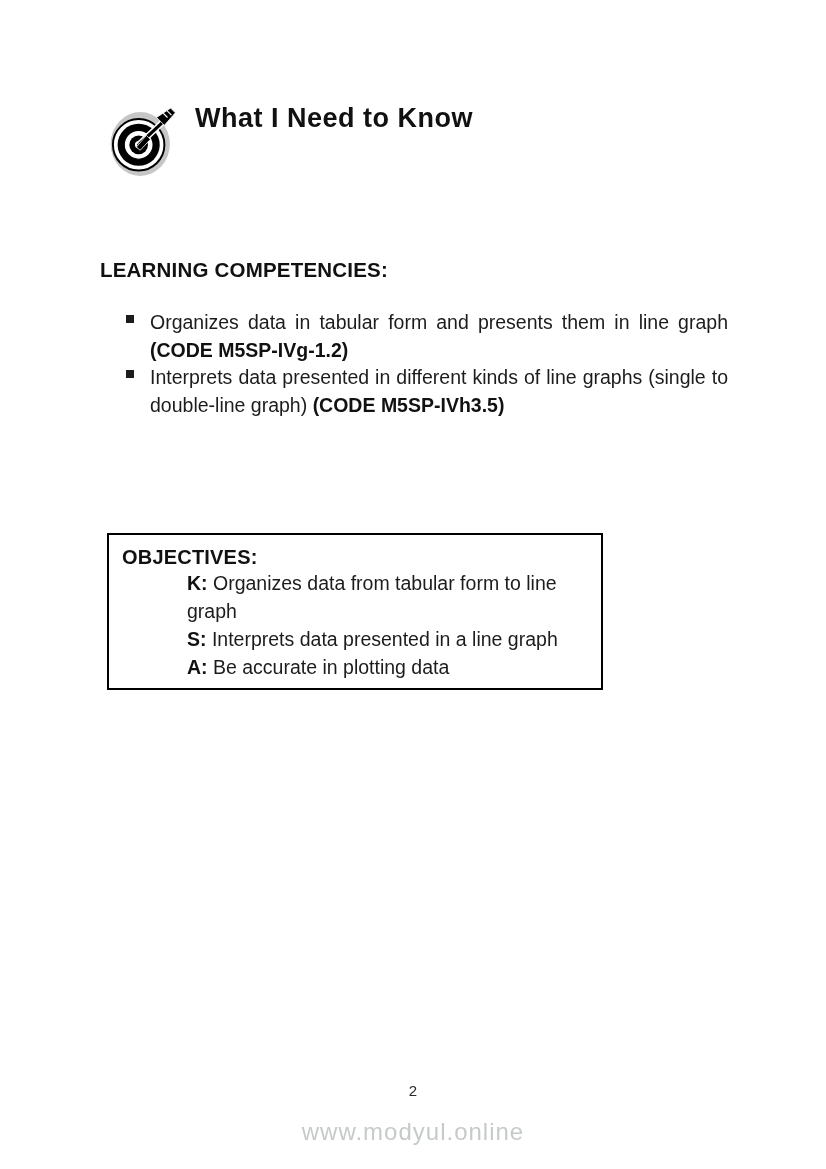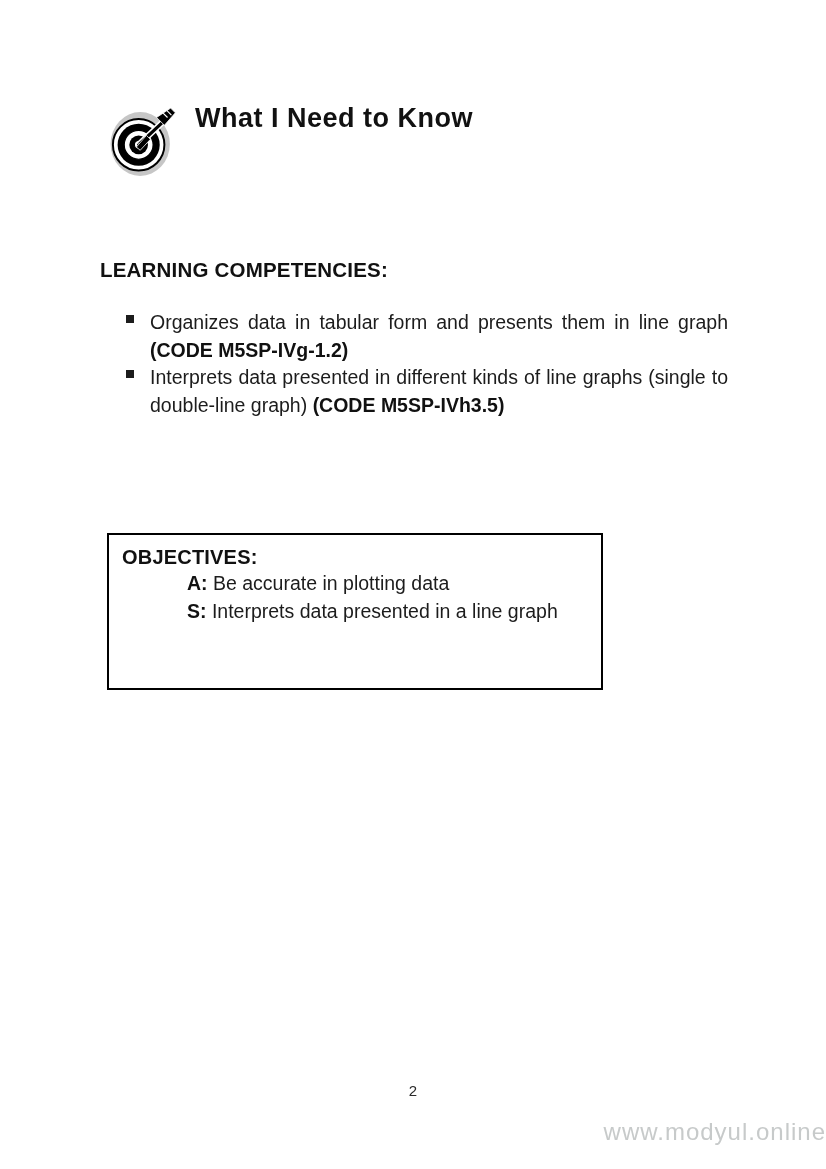--- a/index.html
+++ b/index.html
@@ -100,21 +100,21 @@
     width: 100%;
     text-align: center;
     font-size: 15px;
     color: #2a2a2a;
   }
   .watermark {
     position: absolute;
     top: 1118px;
     left: 0;
     width: 100%;
-    text-align: right;
+    text-align: center;
     font-size: 24px;
     letter-spacing: 1px;
     color: #c7caca;
   }
 </style>
 </head>
 <body>
 
 <div class="page">
 
@@ -152,25 +152,29 @@
         <span class="bullet-square"></span>
         <span>Interprets data presented in different kinds of line graphs (single to double-line graph)</span>
         <span class="code-bold">(CODE M5SP-IVh3.5)</span>
       </li>
     </ul>
   </div>
 
   <div class="objectives-box">
     <div class="objectives-heading">OBJECTIVES:</div>
     <div class="objective-line">
-      <span class="objective-prefix">A:</span>
-      <span>Be accurate in plotting data</span>
+      <span class="objective-prefix">K:</span>
+      <span>Organizes data from tabular form to line graph</span>
     </div>
     <div class="objective-line">
       <span class="objective-prefix">S:</span>
       <span>Interprets data presented in a line graph</span>
+    </div>
+    <div class="objective-line">
+      <span class="objective-prefix">A:</span>
+      <span>Be accurate in plotting data</span>
     </div>
   </div>
 
   <div class="page-number">2</div>
   <div class="watermark">www.modyul.online</div>
 
 </div>
 
 </body></html>

